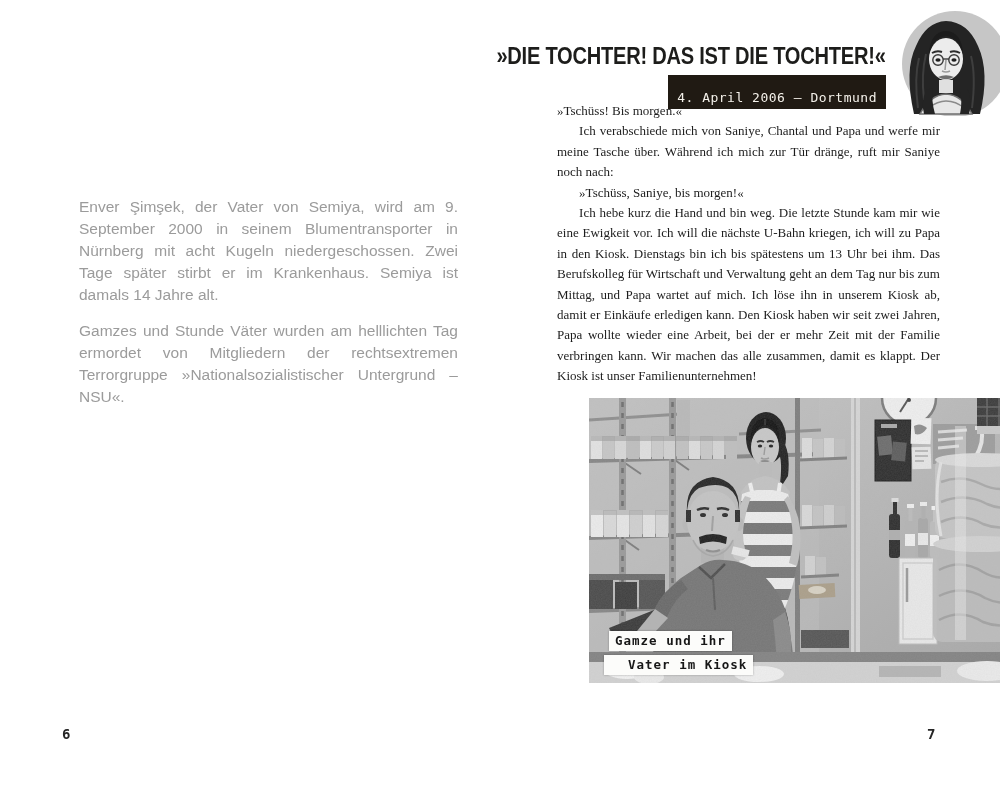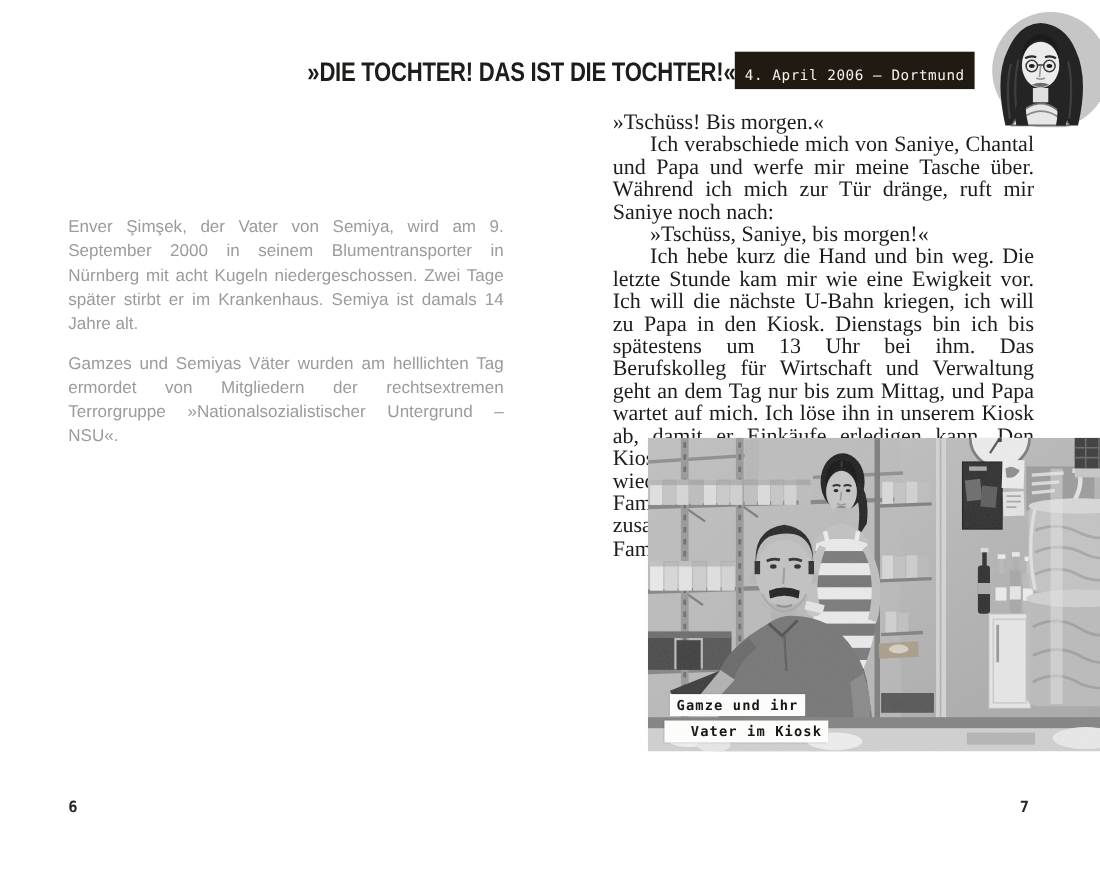--- a/index.html
+++ b/index.html
@@ -2,64 +2,64 @@
 <html lang="de"><head>
 <meta charset="utf-8">
 <style>
   html,body{margin:0;padding:0;background:#ffffff;}
   .page{position:relative;width:1000px;height:796px;background:#ffffff;overflow:hidden;
         font-family:"Liberation Sans",sans-serif;}
 
   
   .intro-block{position:absolute;left:62px;top:196px;width:396px;
                color:#9b9b9b;font-size:15.5px;line-height:22px;text-align:justify;}
-  .intro-block p{margin:0 0 14px 0;}
+  .intro-block p{margin:0 0 14px 17px;}
   .page-num{position:absolute;font-family:"DejaVu Sans Mono",monospace;
             font-size:14px;font-weight:bold;color:#262626;}
   .page-num.pn-left{left:62px;top:726px;}
   .page-num.pn-right{left:927px;top:726px;}
 
   
   .chapter-head{position:absolute;top:42px;right:114px;display:flex;
-                flex-direction:row;align-items:flex-end;}
+                flex-direction:column;align-items:flex-end;}
   .chapter-title{margin:0;font-size:24.5px;font-weight:800;color:#1d1d1b;
                  white-space:nowrap;letter-spacing:-0.3px;
                  transform:scaleX(0.82);transform-origin:100% 50%;}
   .date-tag{display:inline-block;margin-top:5px;background:#201a13;color:#f4f1ea;
             font-family:"DejaVu Sans Mono",monospace;font-size:13px;
             letter-spacing:0.5px;padding:15px 9px 4px 9px;}
 
   .portrait{position:absolute;top:8px;right:0;width:112px;height:108px;overflow:hidden;}
   .portrait svg{display:block;}
 
   
   .body-text{position:absolute;left:557px;top:101px;width:383px;
              font-family:"Liberation Serif","DejaVu Serif",serif;
-             font-size:20px;line-height:20.4px;color:#1c1c1c;text-align:justify;}
+             font-size:13px;line-height:20.4px;color:#1c1c1c;text-align:justify;}
   .body-text p{margin:0;}
   .body-text p:not(:first-child){text-indent:1.7em;}
 
   
   .photo{position:absolute;left:589px;top:398px;width:443px;height:220px;margin:0;}
   .photo > svg{display:block;width:443px;height:285px;}
   .cap{position:absolute;background:#fcfcfa;color:#171717;
        font-family:"DejaVu Sans Mono",monospace;font-size:12.5px;font-weight:bold;
        letter-spacing:1px;padding:2px 6px 3px 6px;box-shadow:0 0 2px rgba(0,0,0,0.3);}
   .cap1{left:20px;top:233px;}
   .cap2{left:15px;top:257px;padding-left:24px;}
 </style>
 </head>
 <body>
 
 <div class="page">
 
   <section>
     <div class="intro-block">
       <p>Enver Şimşek, der Vater von Semiya, wird am 9. September 2000 in seinem Blumentransporter in Nürnberg mit acht Kugeln niedergeschossen. Zwei Tage später stirbt er im Krankenhaus. Semiya ist damals 14 Jahre alt.</p>
-      <p>Gamzes und Semiyas Väter wurden am helllichten Tag ermordet von Mitgliedern der rechtsextremen Terrorgruppe »Nationalsozialistischer Untergrund – NSU«.</p>
+      <p>Gamzes und Stunde Väter wurden am helllichten Tag ermordet von Mitgliedern der rechtsextremen Terrorgruppe »Nationalsozialistischer Untergrund – NSU«.</p>
     </div>
     <div class="page-num pn-left">6</div>
   </section>
 
   <section>
 
     <header class="chapter-head">
       <h1 class="chapter-title">»DIE TOCHTER! DAS IST DIE TOCHTER!«</h1>
       <div class="date-tag">4. April 2006 — Dortmund</div>
     </header>

